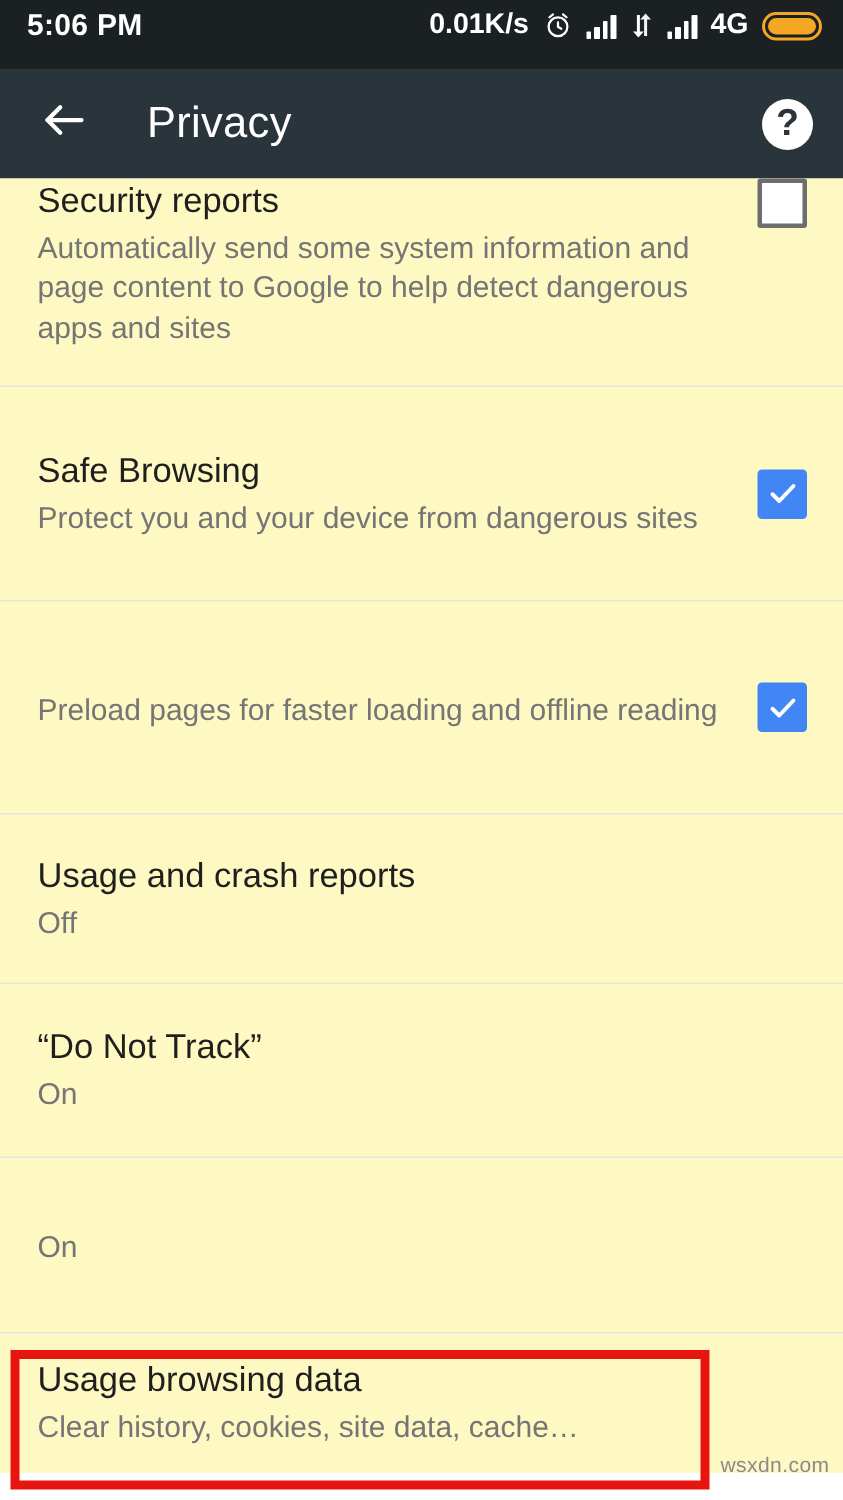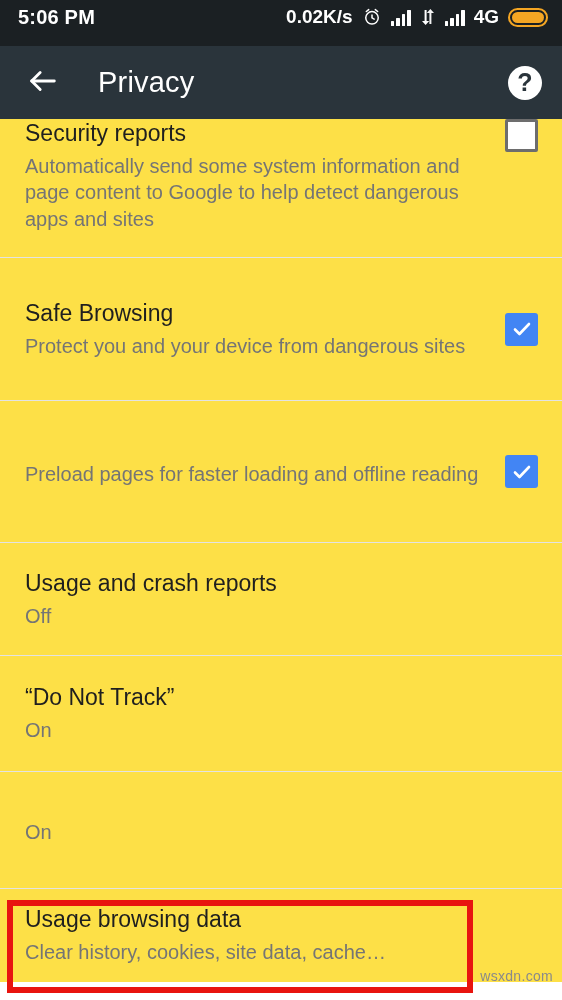--- a/index.html
+++ b/index.html
@@ -104,21 +104,21 @@
     align-items: center;
     justify-content: center;
     font-size: 25px;
     font-weight: bold;
     line-height: 1;
     cursor: pointer;
   }
 
   
   #settings-list {
-    background: #fde047;
+    background: #fef9c3;
   }
   .setting-row {
     display: flex;
     align-items: center;
     padding: 0 24px 0 25px;
     position: relative;
   }
   .setting-text { flex: 1 1 auto; min-width: 0; }
   .setting-title {
     font-size: 23px;
@@ -185,21 +185,21 @@
     color: #8a8a8a;
     letter-spacing: 0.3px;
   }
 </style>
 </head>
 <body>
 
 <div id="status-bar">
   <span id="status-time">5:06 PM</span>
   <div id="status-right">
-    <span id="net-speed">0.02K/s</span>
+    <span id="net-speed">0.01K/s</span>
     <span>
       <svg class="alarm-icon" width="20" height="20" viewBox="0 0 24 24" fill="none" stroke="#ffffff" stroke-width="1.8">
         <circle cx="12" cy="13" r="7.5"></circle>
         <path d="M12 9.5 L12 13 L14.6 14.6" stroke-linecap="round"></path>
         <path d="M5.2 5.4 L8 3.1" stroke-linecap="round"></path>
         <path d="M18.8 5.4 L16 3.1" stroke-linecap="round"></path>
       </svg>
     </span>
     <span class="signal-bars">
         <i></i>

